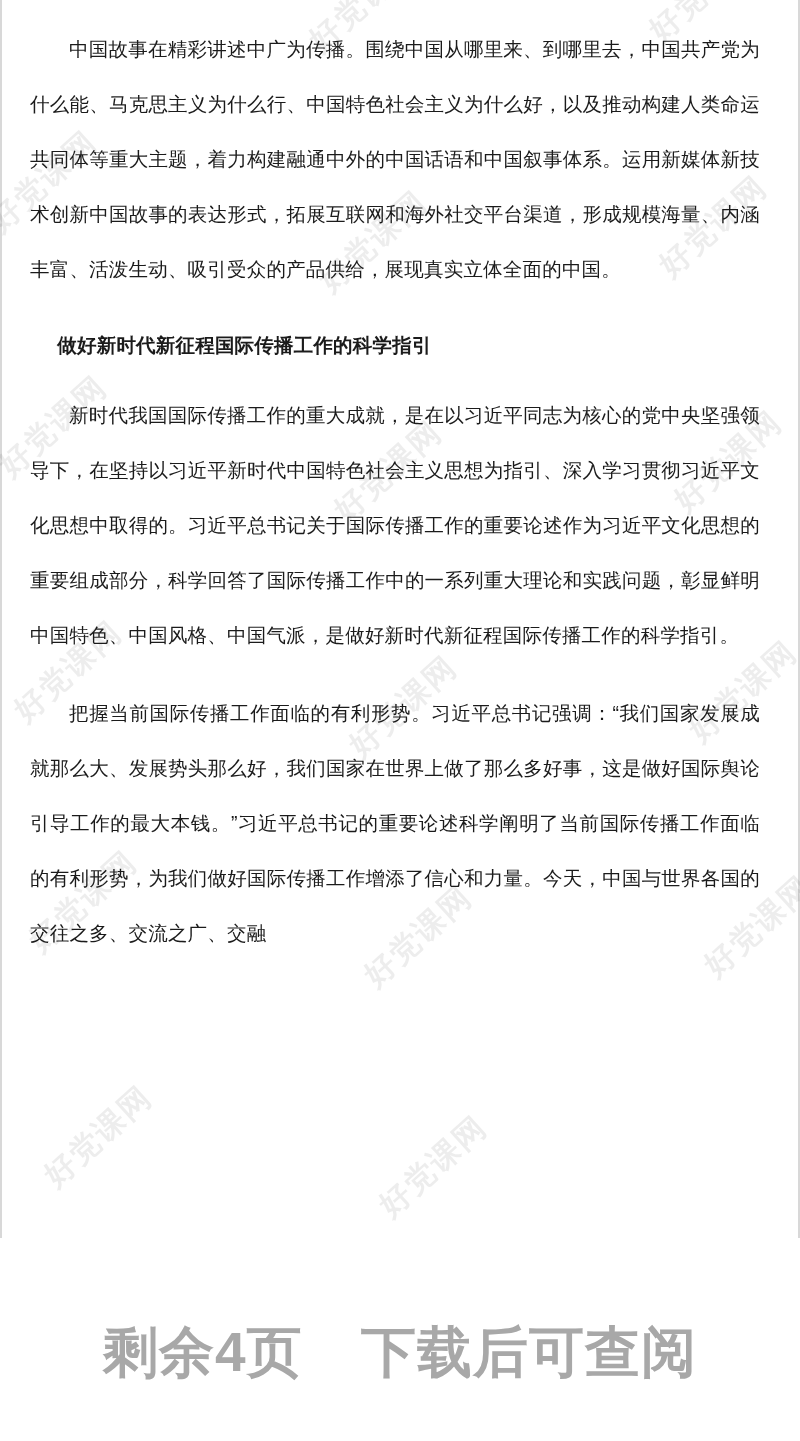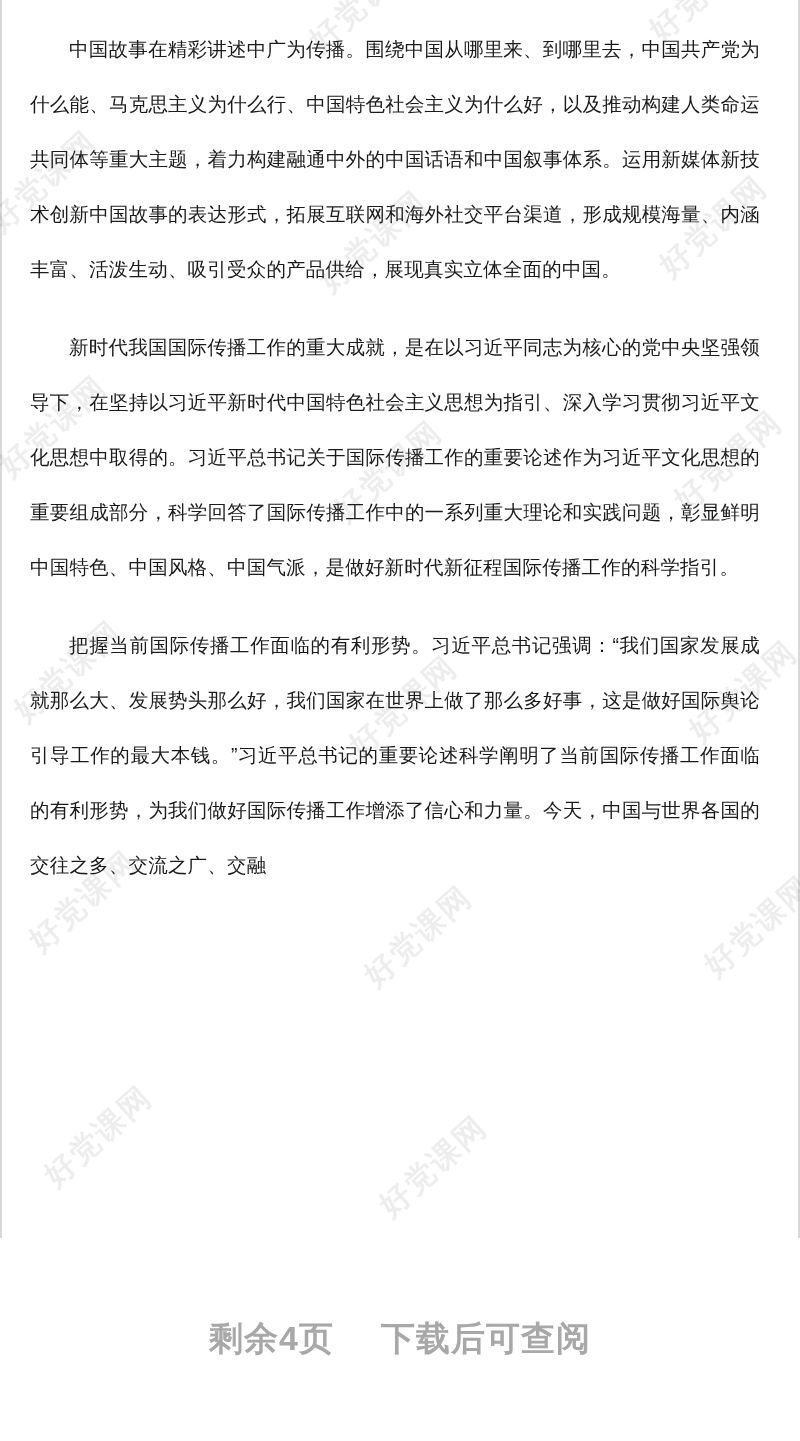--- a/index.html
+++ b/index.html
@@ -85,21 +85,21 @@
     font-family: "Liberation Sans", "DejaVu Sans", sans-serif;
   }
 
   .footer-note {
     position: absolute;
     left: 0;
     right: 0;
     top: 1316px;
     text-align: center;
     color: #a8a8a8;
-    font-size: 34px;
+    font-size: 55px;
     font-weight: bold;
     letter-spacing: 1px;
     z-index: 3;
   }
   .footer-note .gap {
     display: inline-block;
     width: 26px;
   }
 </style>
 </head>
@@ -127,20 +127,21 @@
     <div class="wm" style="left:695px;  top:955px;">好党课网</div>
     <div class="wm" style="left:35px;   top:1165px;">好党课网</div>
     <div class="wm" style="left:370px;  top:1195px;">好党课网</div>
   </div>
 
   <div class="doc-body">
 
     <p class="para">中国故事在精彩讲述中广为传播。围绕中国从哪里来、到哪里去，中国共产党为什么能、马克思主义为什么行、中国特色社会主义为什么好，以及推动构建人类命运共同体等重大主题，着力构建融通中外的中国话语和中国叙事体系。运用新媒体新技术创新中国故事的表达形式，拓展互联网和海外社交平台渠道，形成规模海量、内涵丰富、活泼生动、吸引受众的产品供给，展现真实立体全面的中国。</p>
 
 
+    <h3 class="heading">做好新时代新征程国际传播工作的科学指引</h3>
 
     <p class="para">新时代我国国际传播工作的重大成就，是在以习近平同志为核心的党中央坚强领导下，在坚持以习近平新时代中国特色社会主义思想为指引、深入学习贯彻习近平文化思想中取得的。习近平总书记关于国际传播工作的重要论述作为习近平文化思想的重要组成部分，科学回答了国际传播工作中的一系列重大理论和实践问题，彰显鲜明中国特色、中国风格、中国气派，是做好新时代新征程国际传播工作的科学指引。</p>
 
     <p class="para no-indent-tail">把握当前国际传播工作面临的有利形势。习近平总书记强调：“我们国家发展成就那么大、发展势头那么好，我们国家在世界上做了那么多好事，这是做好国际舆论引导工作的最大本钱。”习近平总书记的重要论述科学阐明了当前国际传播工作面临的有利形势，为我们做好国际传播工作增添了信心和力量。今天，中国与世界各国的交往之多、交流之广、交融</p>
 
   </div>
 
   <div class="footer-note">
     <span>剩余4页</span>
     <span class="gap"></span>

